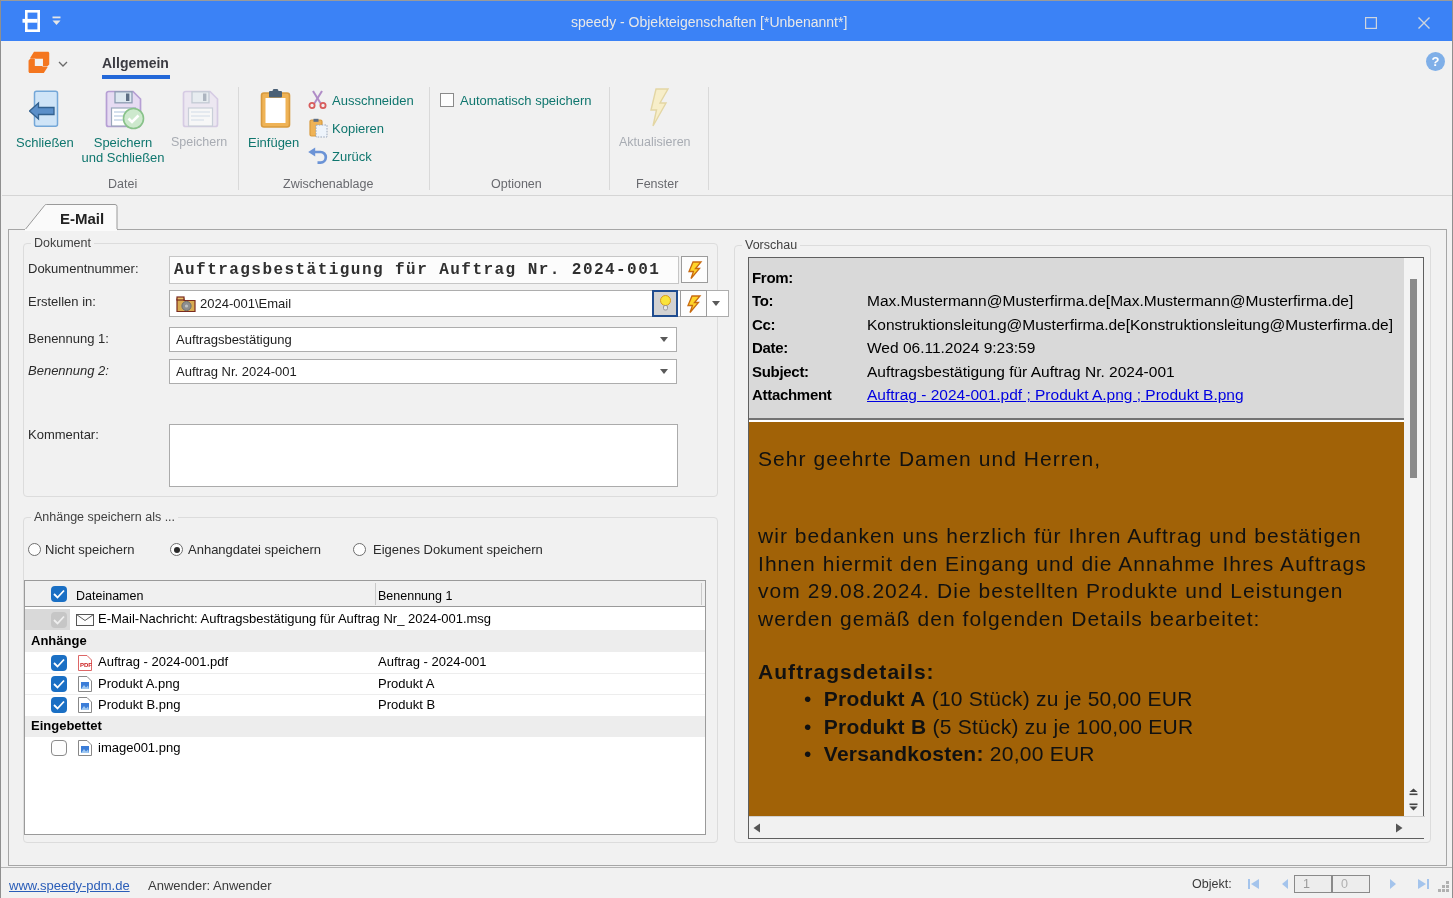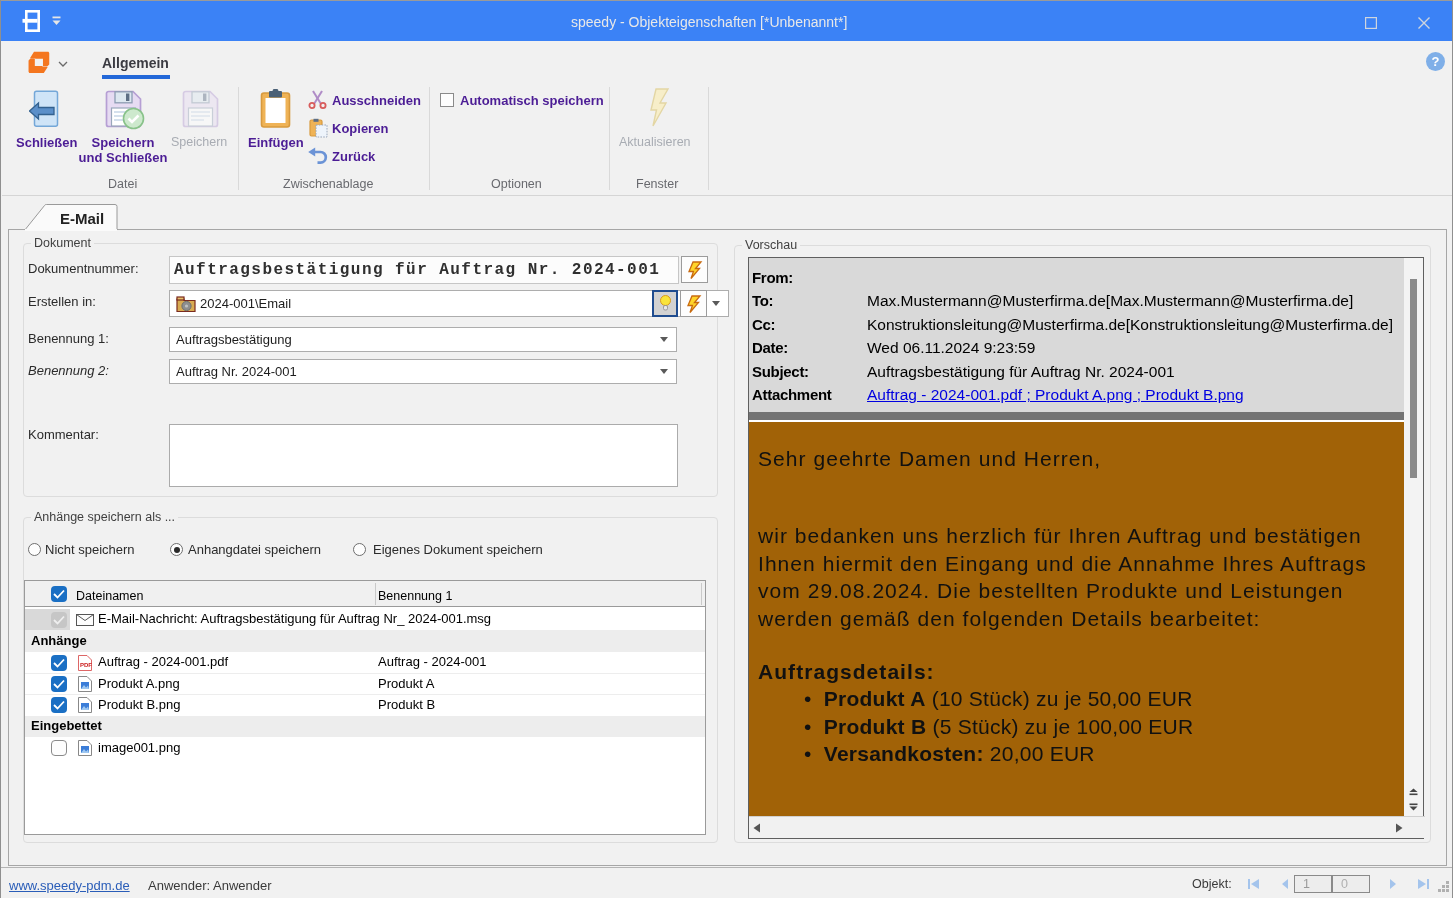--- a/index.html
+++ b/index.html
@@ -7,21 +7,21 @@
 body { font-family:"Liberation Sans", sans-serif; background:#f1f1f1; position:relative;
   border-left:1px solid #8f8f8f; border-right:1px solid #8f8f8f; }
 .abs { position:absolute; }
 
 #titlebar { position:absolute; left:0; top:0; width:1453px; height:41px; background:#3b82f6; border-top:1px solid #9a9a9a; }
 #title-text { position:absolute; left:570px; top:13px; color:#e8e8e8; font-size:14px; }
 
 #ribbon { position:absolute; left:1px; top:41px; width:1451px; height:155px; background:#f1f1f1; border-bottom:1px solid #d5d5d5; }
 .rb-sep { position:absolute; top:46px; width:1px; height:103px; background:#d9d9d9; }
 .rb-grouplabel { position:absolute; top:136px; font-size:12.5px; color:#68696e; }
-.rb-label { position:absolute; font-size:13px; color:#4c1d95;font-weight:bold; }
+.rb-label { position:absolute; font-size:13px; color:#0f766e; }
 .rb-label-dis { position:absolute; font-size:12.5px; color:#a8acb3; }
 
 #panel { position:absolute; left:7px; top:229px; width:1439px; height:637px; background:#f1f1f1; border:1px solid #a6a6a6; }
 .fieldset { position:absolute; border:1px solid #dcdcdc; border-radius:4px; }
 .fs-label { position:absolute; top:-8px; background:#f1f1f1; padding:0 3px; font-size:12.5px; color:#3f3f3f; }
 .lbl { position:absolute; font-size:13px; color:#2b2b2b; }
 .combo { position:absolute; background:#fff; border:1px solid #adadad; }
 .combo .ct { position:absolute; left:6px; top:5px; font-size:13px; color:#1d1d1d; }
 .combo .ca { position:absolute; right:8px; top:10px; width:0; height:0; border-left:4px solid transparent; border-right:4px solid transparent; border-top:5px solid #5a5a5a; }
 .flashbtn { position:absolute; width:27px; height:27px; background:#fdfdfd; border:1px solid #9c9c9c; }
@@ -35,21 +35,21 @@
 .cbx.off { background:#fdfdfd; border:1px solid #8a8a8a; }
 .cbx svg { position:absolute; left:2px; top:3px; }
 .fname { position:absolute; left:73px; top:2.5px; }
 .bname { position:absolute; left:353px; top:2.5px; }
 .ficon { position:absolute; left:53px; top:3px; }
 
 .radio { position:absolute; width:13px; height:13px; border:1px solid #6e6e6e; border-radius:50%; background:#fdfdfd; }
 .radio.sel::after { content:""; position:absolute; left:2.5px; top:2.5px; width:6px; height:6px; background:#2a2a2a; border-radius:50%; }
 
 #emailbox { position:absolute; left:13px; top:11px; width:676px; height:582px; border:1px solid #5f5f5f; background:#fff; }
-#ehead { position:absolute; left:0; top:0; width:656px; height:162px; background:#d9d9d9; border-bottom:8px solid #737373; }
+#ehead { position:absolute; left:0; top:0; width:656px; height:162px; background:#d9d9d9; border-bottom:2px solid #737373; }
 .eh-lbl { position:absolute; left:3px; font-weight:bold; font-size:15px; letter-spacing:-0.3px; color:#000; }
 .eh-val { position:absolute; left:118px; font-size:15.5px; color:#000; letter-spacing:0px; }
 #ebody { position:absolute; left:0; top:164px; width:656px; height:394px; background:#a16207; color:#111;
   font-size:21px; letter-spacing:1.05px; }
 #vscroll { position:absolute; right:0; top:0; width:19px; height:558px; background:#f3f3f3; }
 #vthumb { position:absolute; left:6px; top:21px; width:7px; height:199px; background:#8a8a8a; }
 #hscroll { position:absolute; left:0; bottom:0; width:676px; height:22px; background:#f1f1f1; border-top:1px solid #d0d0d0; }
 
 #statusbar { position:absolute; left:0; top:867px; width:1453px; height:31px; background:#f1f1f1; border-top:1px solid #b4b4b4; font-size:12.5px; color:#3a3a3a; }
 a.slink { color:#2a5db8; }

